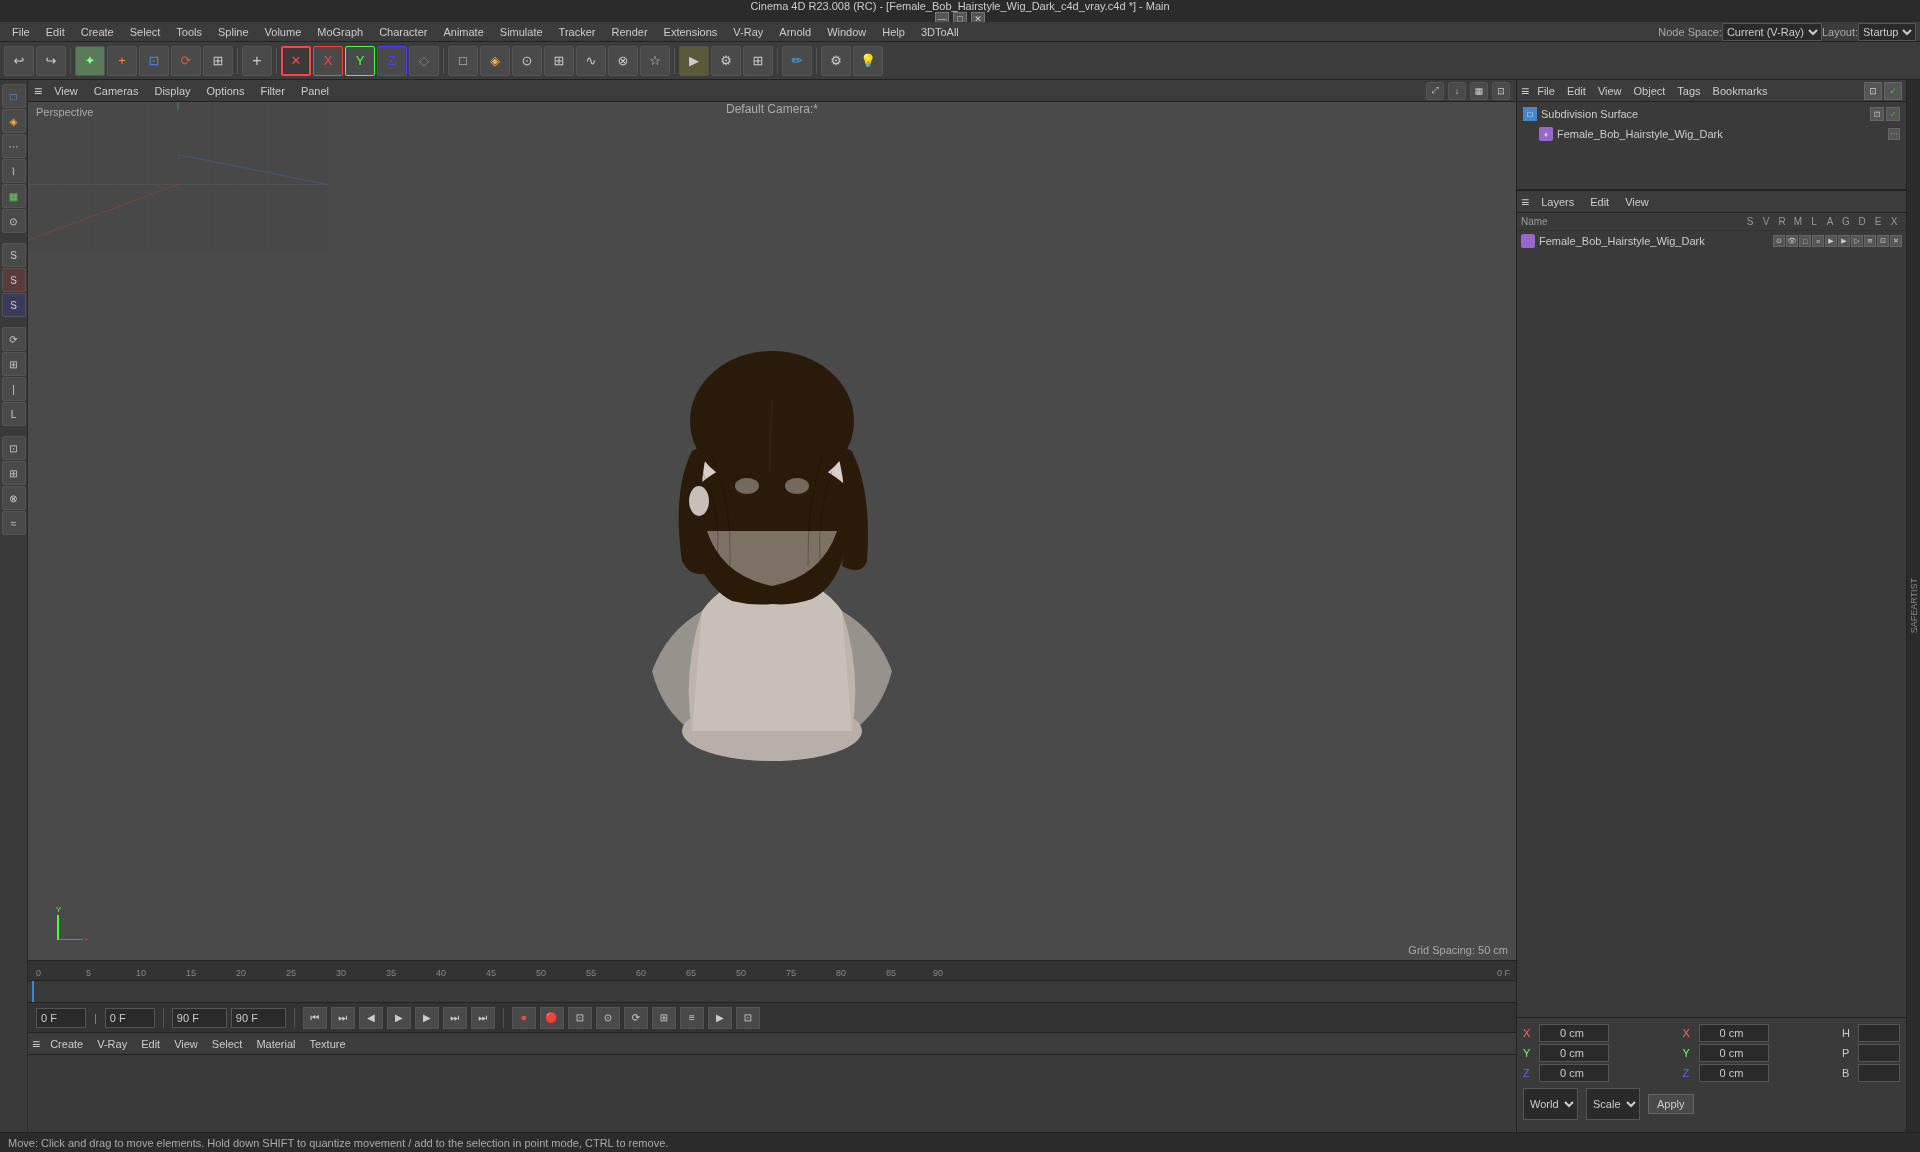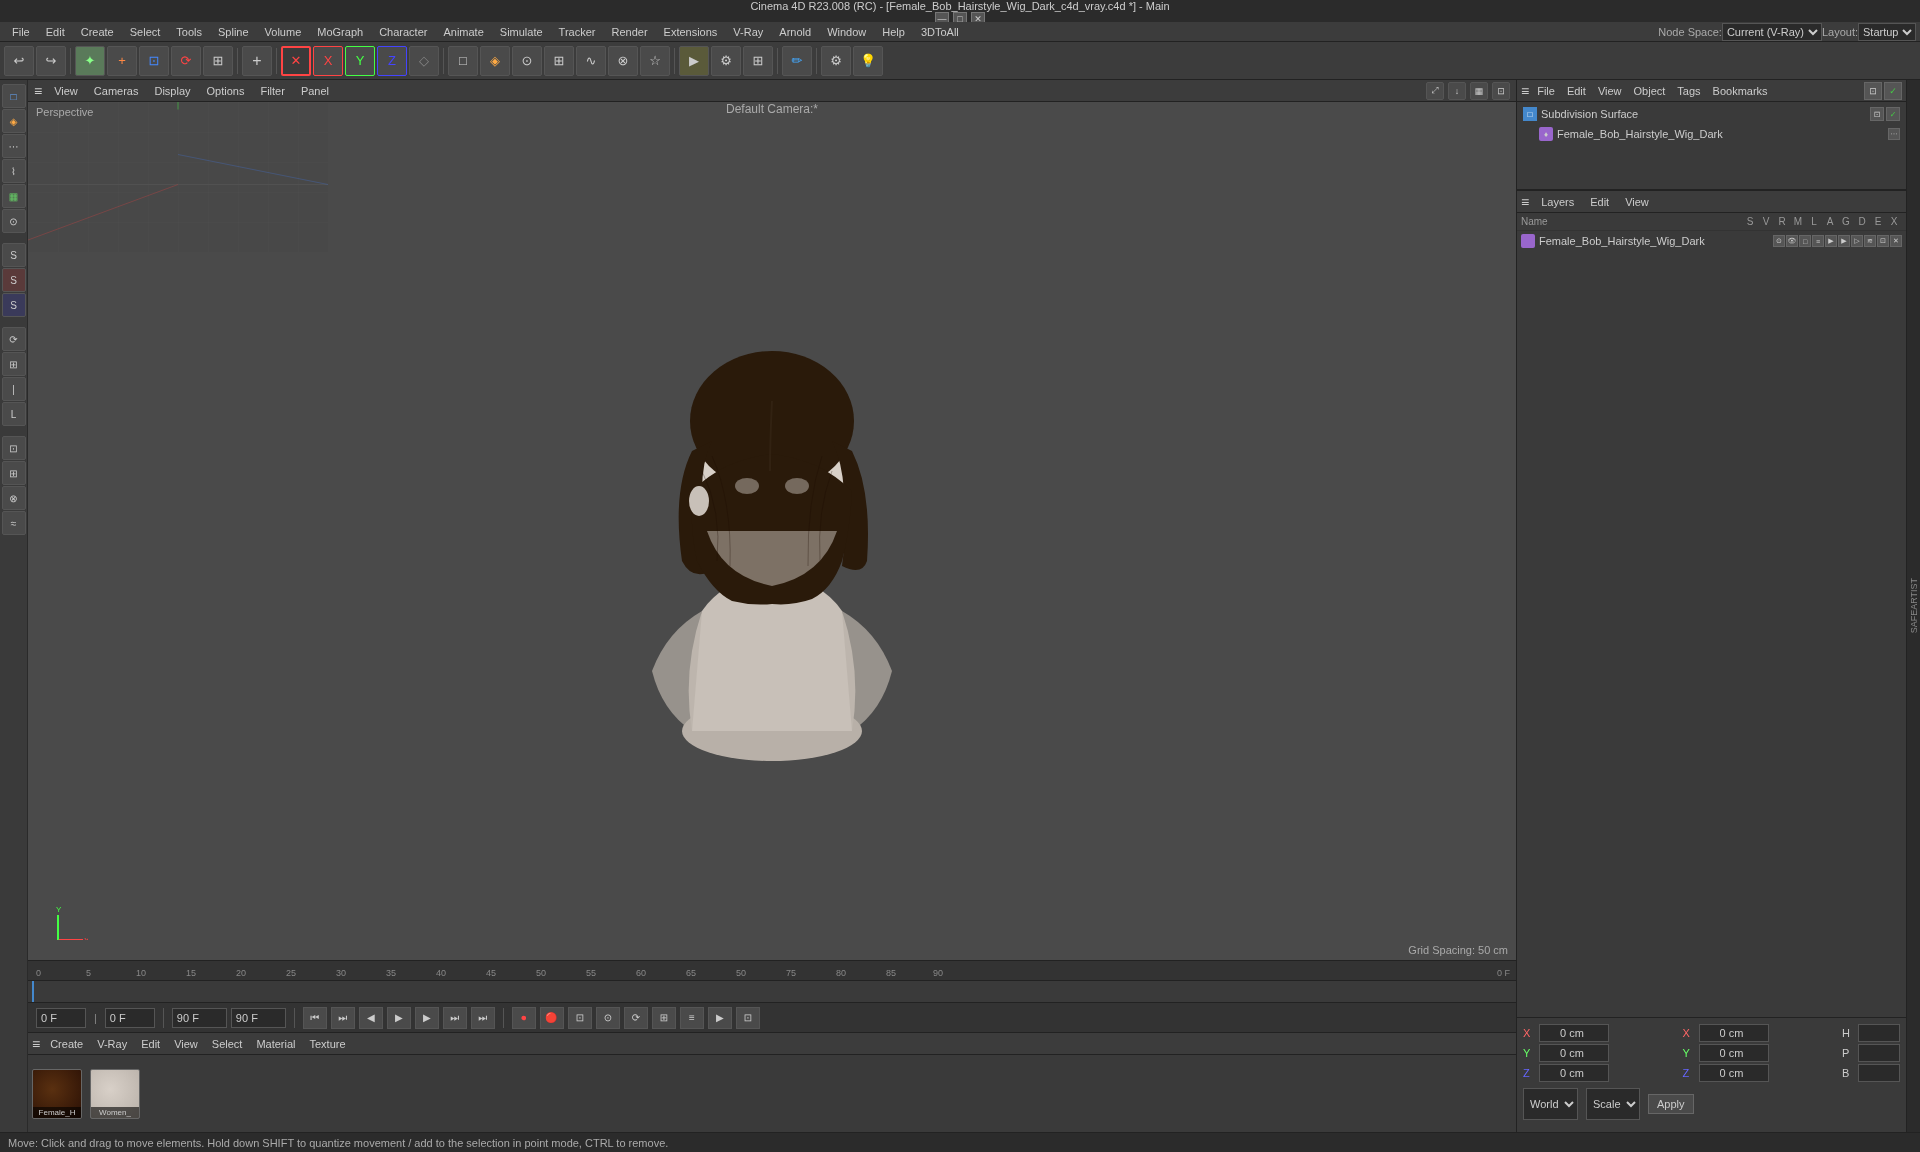--- a/index.html
+++ b/index.html
@@ -771,28 +771,20 @@
         <div class="material-toolbar">
           <span style="font-size:14px; cursor:pointer;">≡</span>
           <span class="viewport-tab">Create</span>
           <span class="viewport-tab">V-Ray</span>
           <span class="viewport-tab">Edit</span>
           <span class="viewport-tab">View</span>
           <span class="viewport-tab">Select</span>
           <span class="viewport-tab">Material</span>
           <span class="viewport-tab">Texture</span>
         </div>
-        <div class="material-content">
-          <div class="material-thumb" style="background: radial-gradient(circle at 40% 40%, #5a3010, #2a1005);">
-            <span class="material-thumb-label">Female_H</span>
-          </div>
-          <div class="material-thumb" style="background: radial-gradient(circle at 40% 40%, #d8d0c8, #b8b0a8);">
-            <span class="material-thumb-label">Women_</span>
-          </div>
-        </div>
       </div>
     </div>
   </div>
 
   <div class="right-panel">
 
     <div style="flex:0 0 110px; display:flex; flex-direction:column; border-bottom:1px solid #222;">
       <div class="right-panel-toolbar">
         <span style="font-size:14px; cursor:pointer;">≡</span>
         <span class="viewport-tab">File</span>

